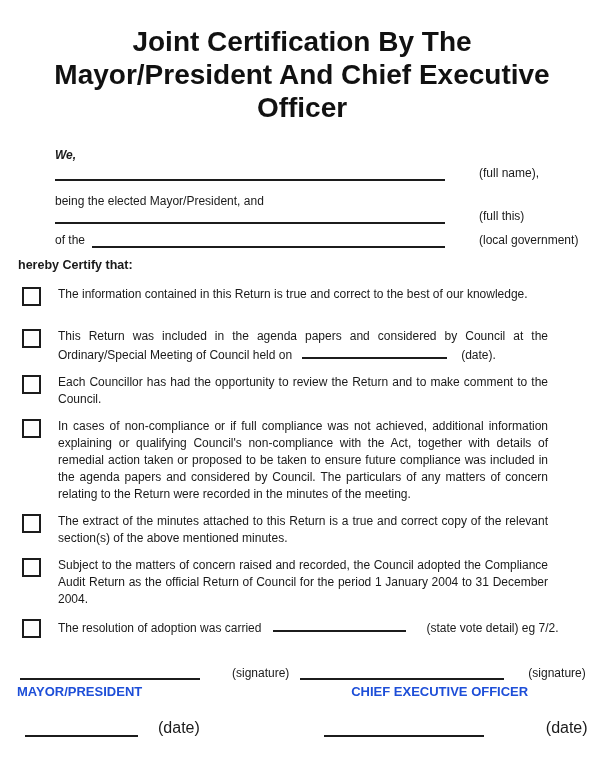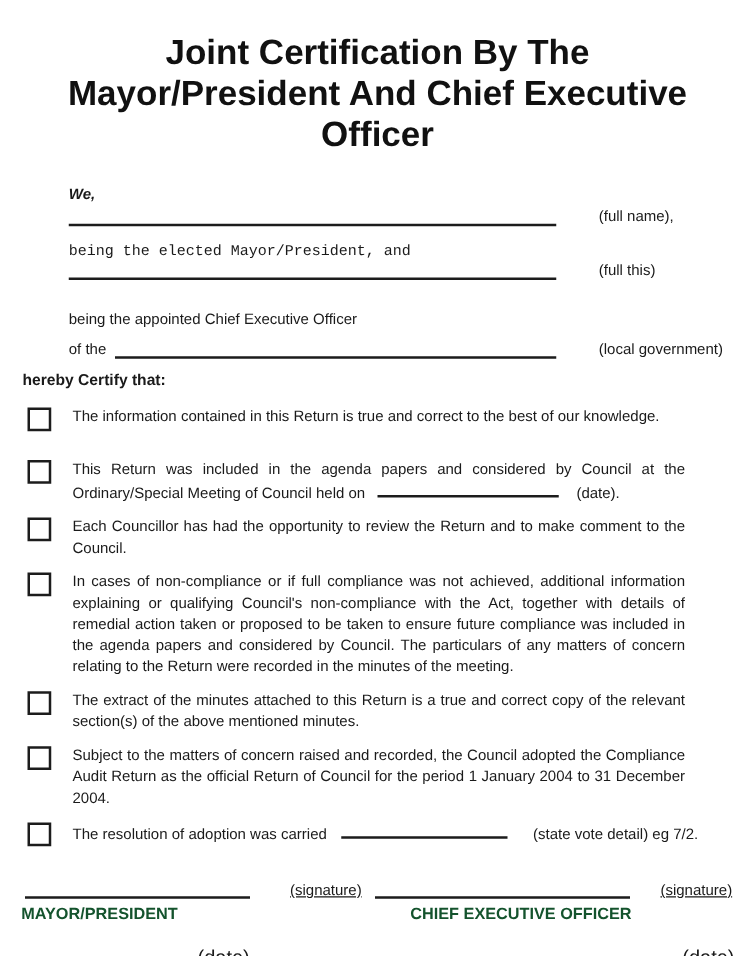--- a/index.html
+++ b/index.html
@@ -28,21 +28,21 @@
     margin:0 10px 0 55px;height:18px;
   }
   .fill-row.second{height:15px;margin-top:0;}
   .fill-line{
     display:inline-block;
     border-bottom:2px solid #1c1c1c;
     height:100%;
   }
   .w390{width:390px;}
   .ann{width:115px;margin-left:auto;text-align:left;white-space:nowrap;}
-  .being1{margin:13px 0 0 55px;font-family:Liberation Mono, monospace;}
+  .being1{margin:13px 0 0 55px;}
   .being2{margin:24px 0 0 55px;}
   .ofthe-row{display:flex;align-items:flex-end;margin:0 10px 0 55px;height:24px;}
   .ofthe-label{padding-right:7px;}
   .ofthe-line{flex:0 0 auto;width:353px;border-bottom:2px solid #1c1c1c;height:100%;}
   .certify{margin:10px 0 0 18px;font-weight:bold;font-size:12.5px;}
 
   .certs{margin-top:13px;}
   .cert-item{
     display:flex;align-items:flex-start;
     margin:0 0 10px 22px;
@@ -68,23 +68,23 @@
     border-bottom:2px solid #1c1c1c;
     margin:0 14px 0 10px;
     vertical-align:baseline;
   }
   .blank-line.vote{width:133px;margin:0 20px 0 12px;}
 
   .sig-row{display:flex;align-items:flex-end;height:18px;margin:24px 8px 0 20px;font-size:12px;}
   .sig-line{display:inline-block;border-bottom:2px solid #1c1c1c;height:100%;}
   .sig-line.left{width:180px;}
   .sig-line.right{width:204px;margin-left:11px;}
-  .sig-label{margin-left:32px;white-space:nowrap;text-decoration:underline;}
+  .sig-label{margin-left:32px;white-space:nowrap;}
   .sig-label.far{margin-left:24px;}
-  .sig-names{display:flex;margin:4px 8px 0 17px;font-size:13px;font-weight:bold;color:#14532d;}
+  .sig-names{display:flex;margin:4px 8px 0 17px;font-size:13px;font-weight:bold;color:#1d4ed8;gap:23px;}
   .ceo-name{margin-left:186px;}
   .date-row{display:flex;align-items:flex-end;height:16px;margin:22px 8px 0 25px;font-size:16px;}
   .date-line.left{width:113px;border-bottom:2px solid #1c1c1c;height:100%;}
   .date-line.right{width:160px;border-bottom:2px solid #1c1c1c;height:100%;margin-left:124px;}
   .date-label{margin-left:20px;white-space:nowrap;}
   .date-label.far{margin-left:62px;}
 </style>
 </head>
 <body>
 
@@ -100,21 +100,20 @@
       <span class="ann">(full name),</span>
     </div>
 
     <p class="being1">being the elected Mayor/President, and</p>
 
     <div class="fill-row second">
       <span class="fill-line w390"></span>
       <span class="ann">(full this)</span>
     </div>
 
-    <p class="being2">being the appointed Chief Executive Officer</p>
 
     <div class="ofthe-row">
       <span class="ofthe-label">of the</span>
       <span class="fill-line ofthe-line"></span>
       <span class="ann">(local government)</span>
     </div>
 
     <p class="certify">hereby Certify that:</p>
   </div>
 

